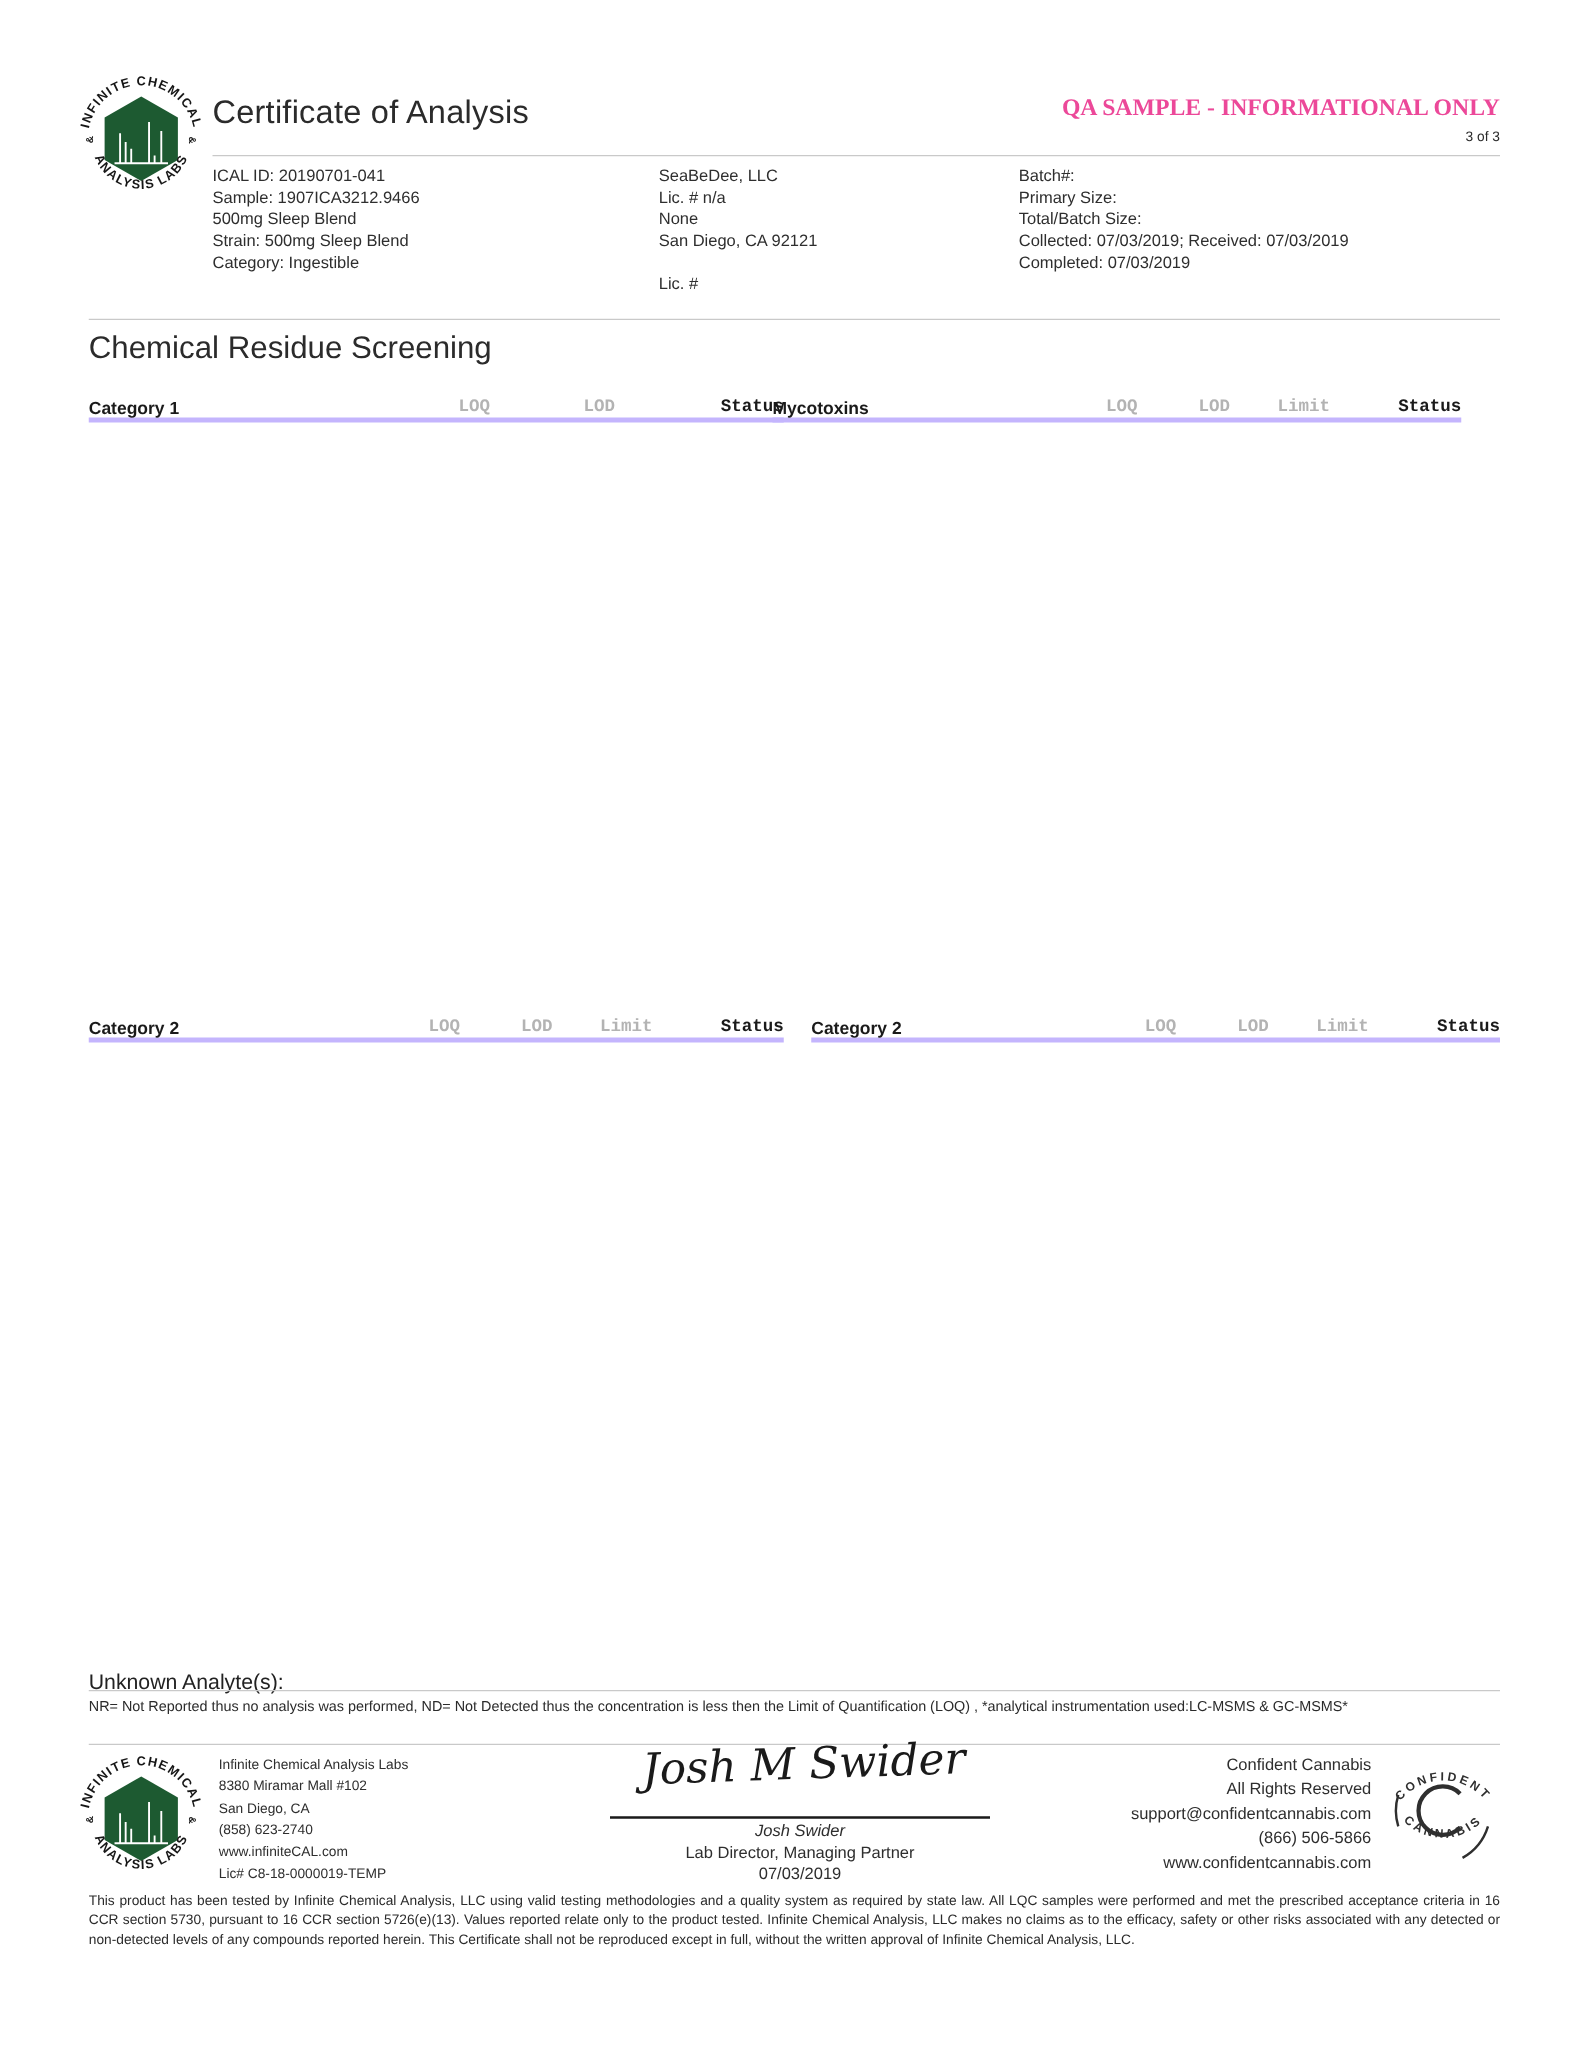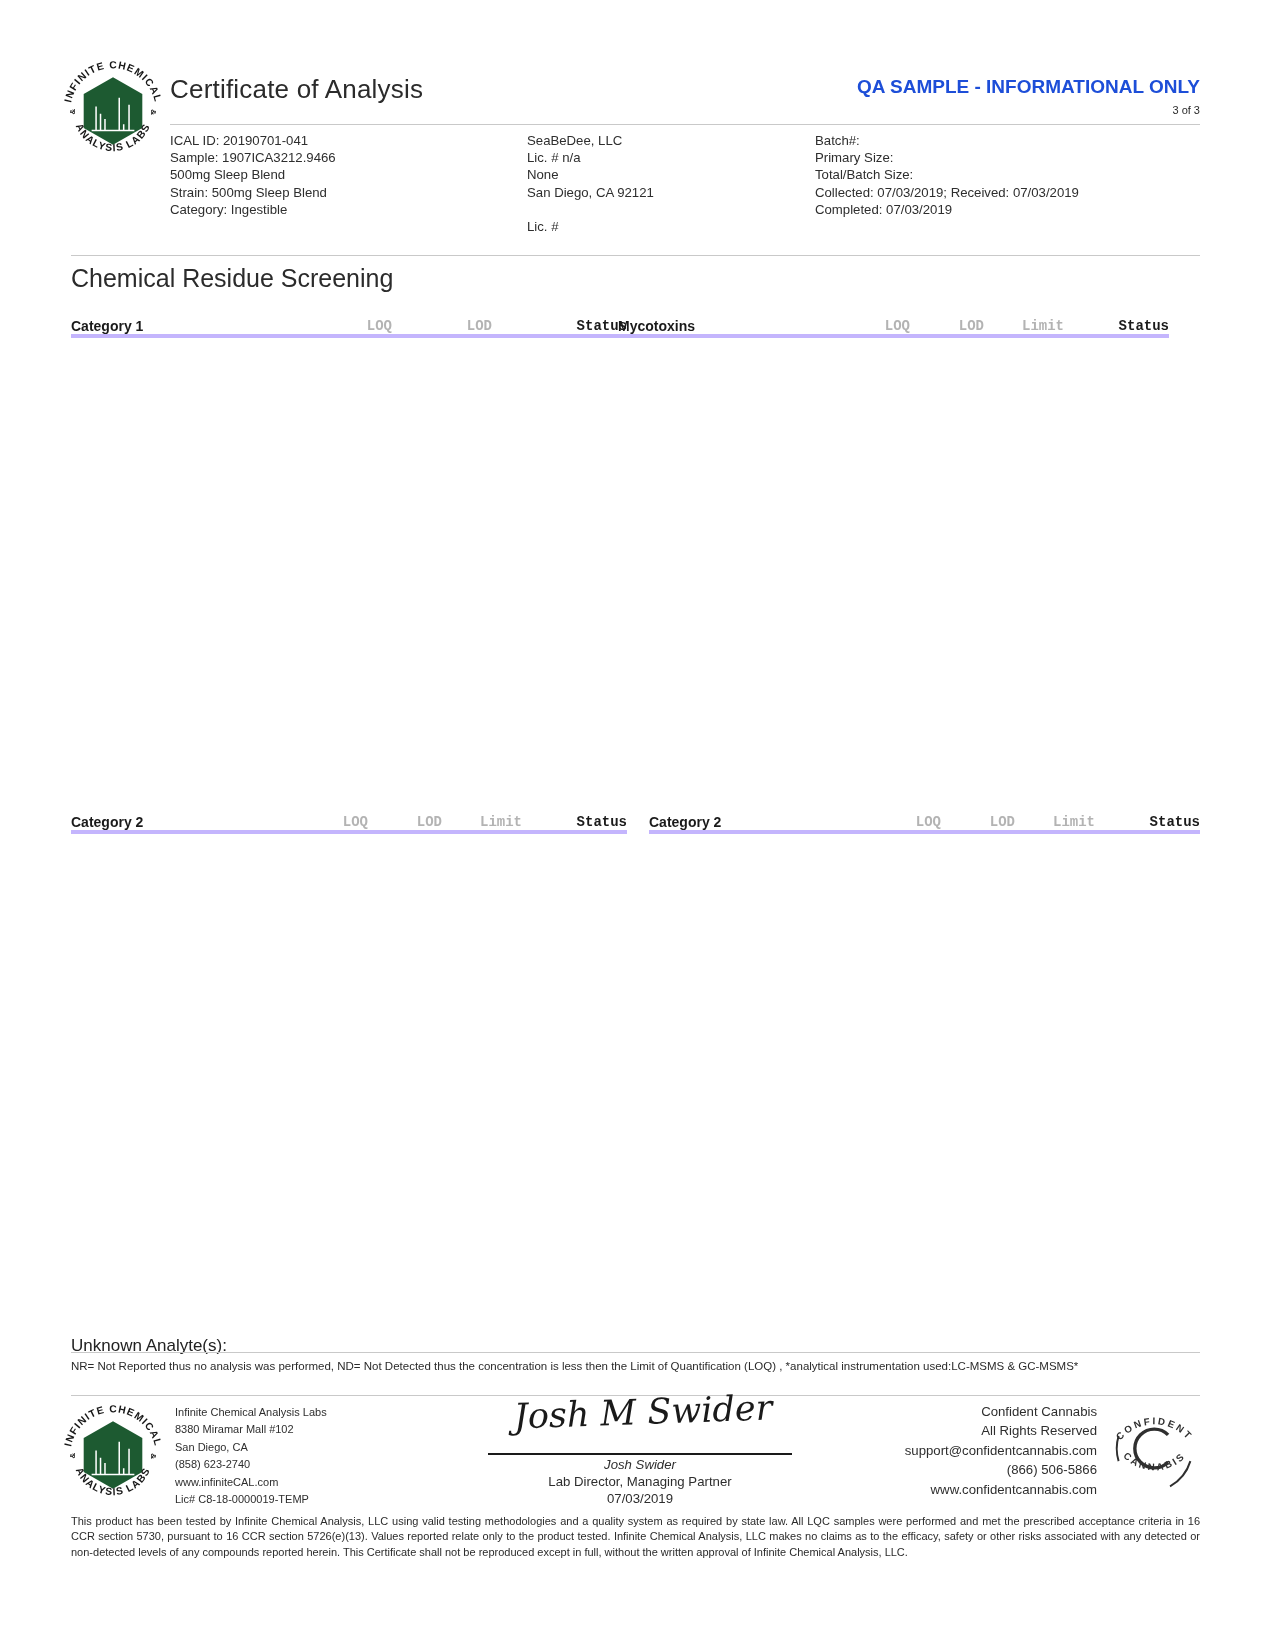--- a/index.html
+++ b/index.html
@@ -6,21 +6,21 @@
   body{
     width:1275px;height:1650px;position:relative;background:#ffffff;
     font-family:"Liberation Sans", sans-serif;color:#222;
     -webkit-font-smoothing:antialiased;
   }
   .abs{position:absolute;}
   .hr{position:absolute;border-top:1px solid #c9c9c9;height:0;}
   
   .doc-title{left:170px;top:74px;font-size:26px;font-weight:500;color:#2b2b2b;letter-spacing:.2px;}
   .qa-wrap{left:600px;top:76px;width:600px;text-align:right;}
-  .qa-label{font-size:19px;font-weight:700;color:#1d4ed8;}
+  .qa-label{font-size:19px;font-weight:700;color:#ec4899;font-family:Liberation Serif, serif;}
   .page-num{font-size:11px;color:#2b2b2b;margin-top:6px;}
   .info-col{top:132px;font-size:13.2px;line-height:17.2px;color:#2e2e2e;}
   .iline{height:17.2px;white-space:nowrap;}
   
   .section-title{left:71px;top:264px;font-size:25px;font-weight:500;color:#2b2b2b;}
   .thead{position:absolute;display:flex;align-items:flex-end;height:24px;
          border-bottom:4px solid #c4b5fd;font-size:14px;font-weight:700;color:#1a1a1a;}
   .thead .tname{flex:1;text-align:left;}
   .thead .tcol{text-align:right;color:#b3b3b3;font-family:Liberation Mono, monospace;}
   .thead .tcol.status{color:#1a1a1a;}

